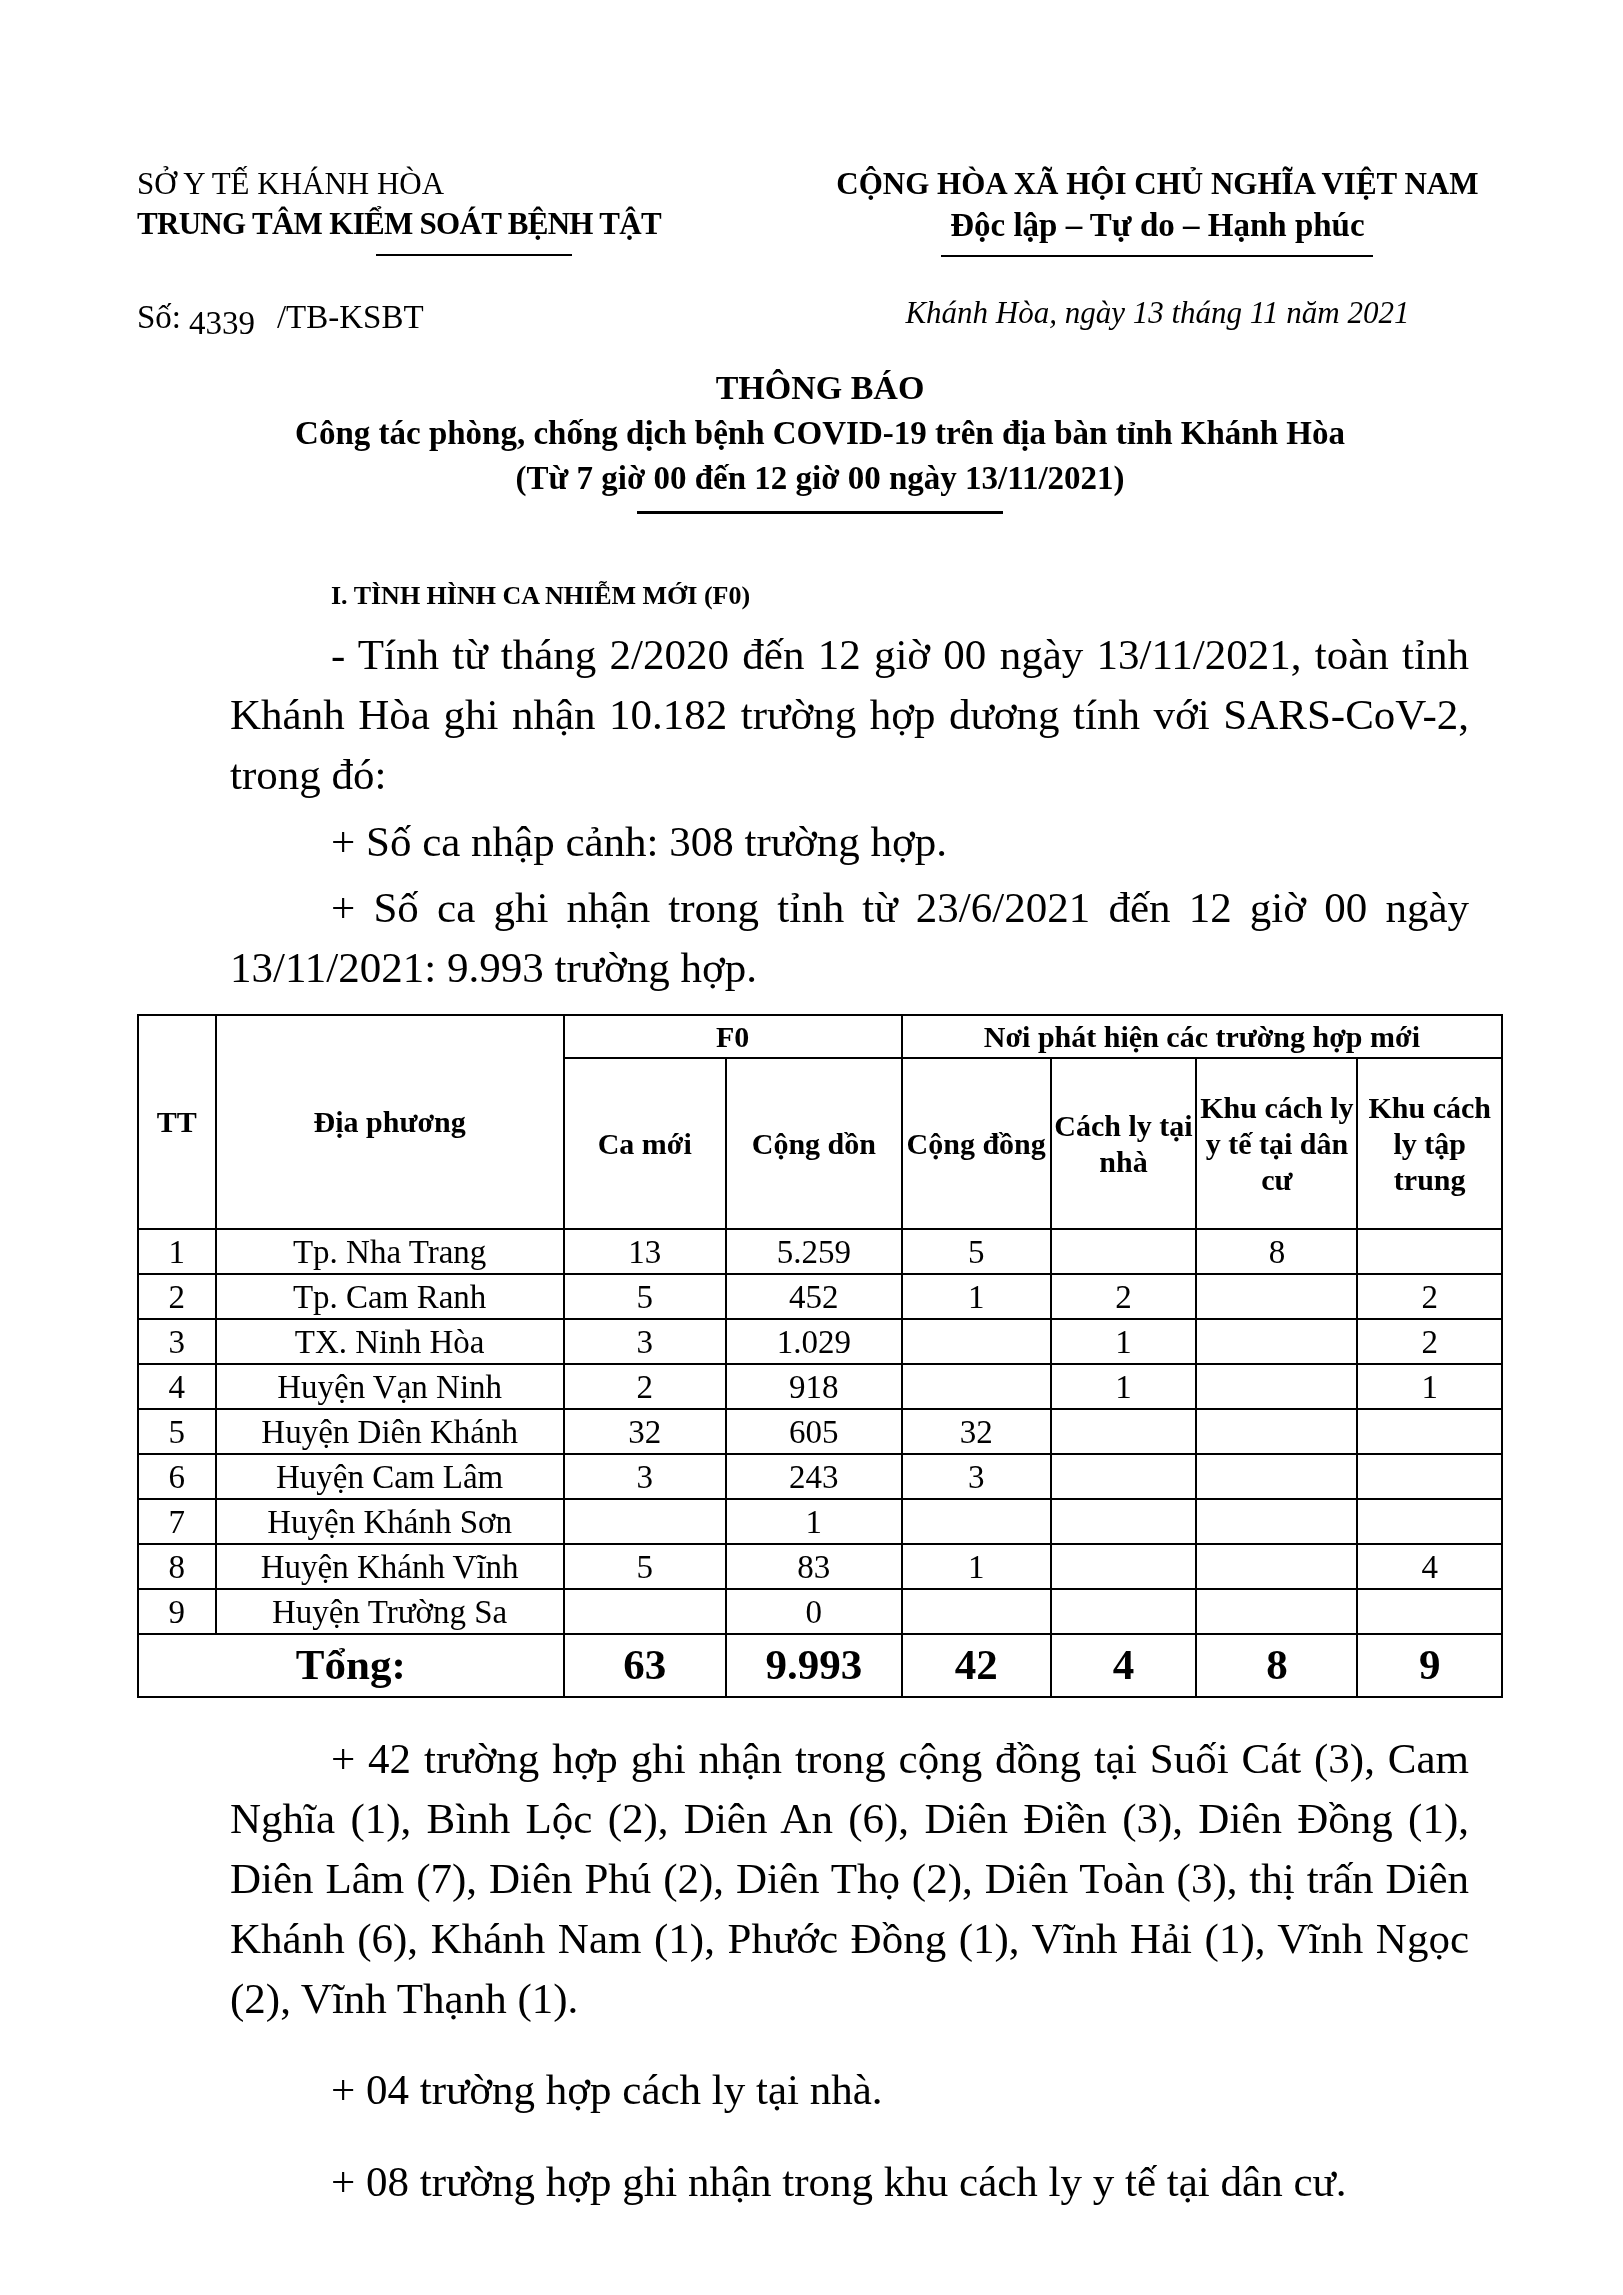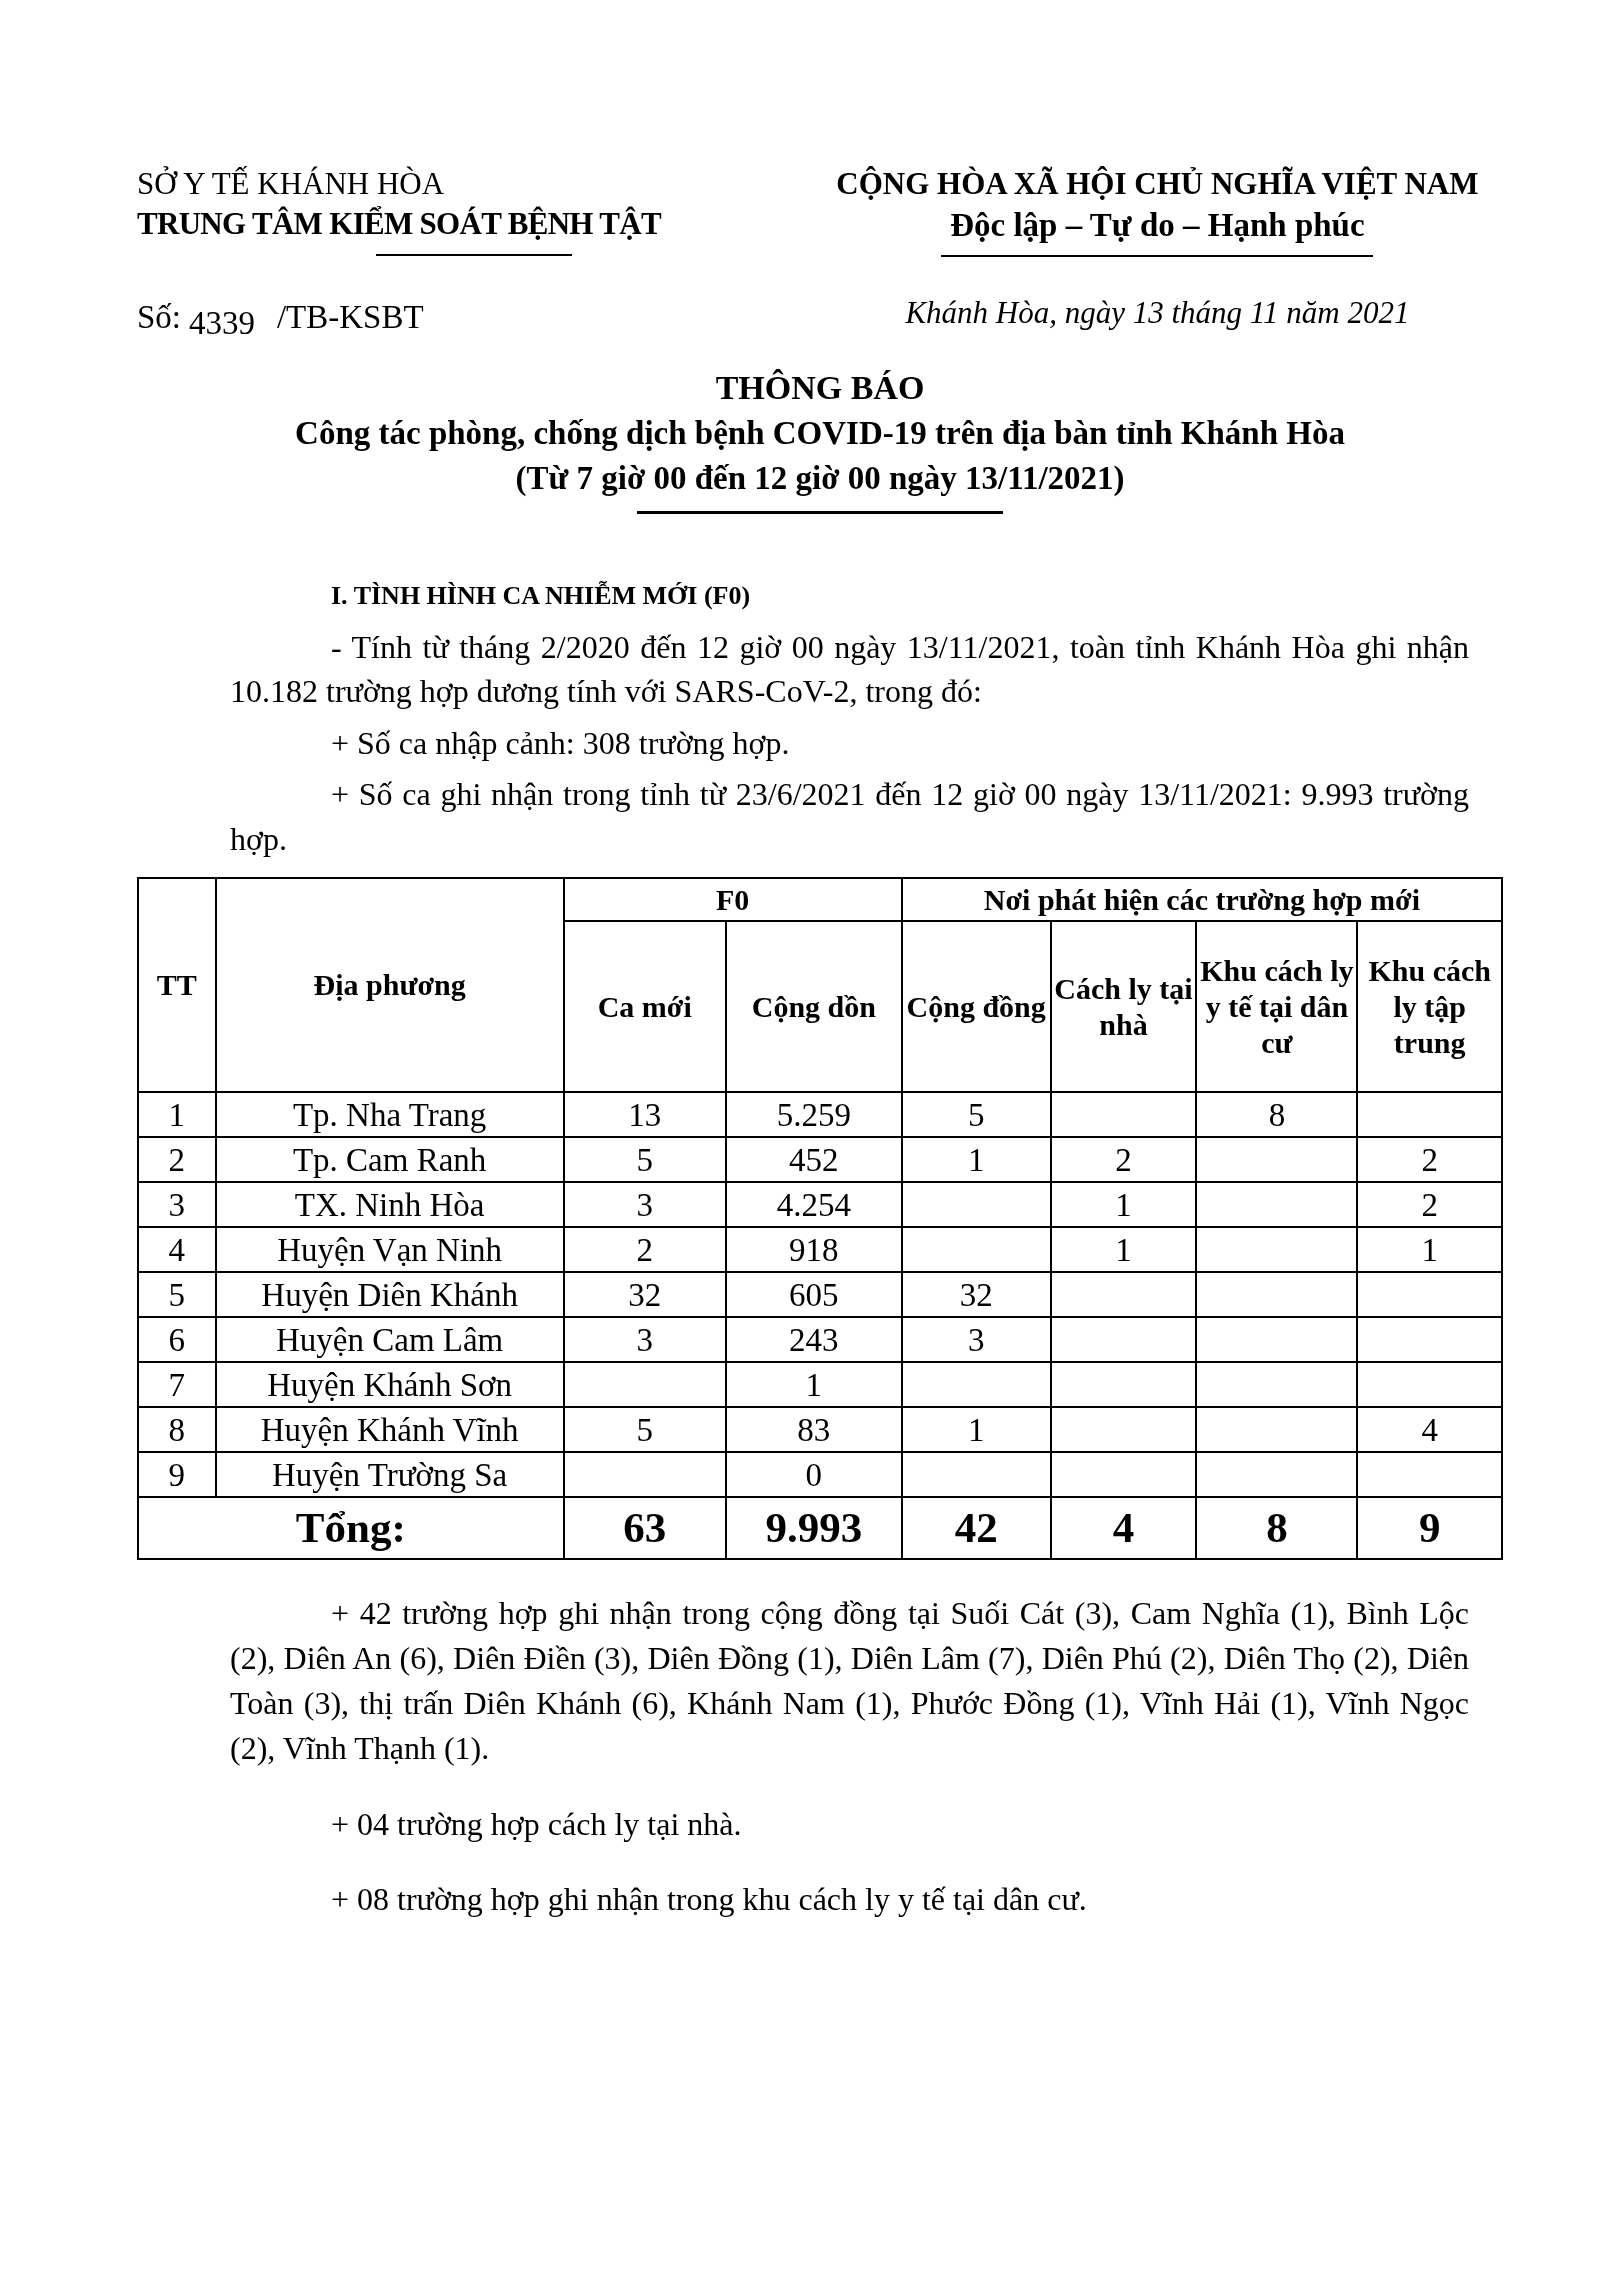--- a/index.html
+++ b/index.html
@@ -44,21 +44,21 @@
   .section-heading{
     margin:64px 34px 10px 93px;
     text-indent:101px;
     font-weight:bold;
     font-size:26px;
   }
   .para{
     margin:6.5px 34px 6.5px 93px;
     text-indent:101px;
     text-align:justify;
-    font-size:32px;
+    font-size:43px;
   }
   .para-spaced{margin-top:31px;}
 
   
   table.covid{
     width:100%;
     border-collapse:collapse;
     table-layout:fixed;
     margin-top:15.7px;
   }
@@ -162,21 +162,21 @@
       <td class="c-num">452</td>
       <td class="c-num">1</td>
       <td class="c-num">2</td>
       <td class="c-num"></td>
       <td class="c-num">2</td>
     </tr>
     <tr>
       <td class="c-num">3</td>
       <td class="c-name">TX. Ninh Hòa</td>
       <td class="c-num">3</td>
-      <td class="c-num">4.254</td>
+      <td class="c-num">1.029</td>
       <td class="c-num"></td>
       <td class="c-num">1</td>
       <td class="c-num"></td>
       <td class="c-num">2</td>
     </tr>
     <tr>
       <td class="c-num">4</td>
       <td class="c-name">Huyện Vạn Ninh</td>
       <td class="c-num">2</td>
       <td class="c-num">918</td>

